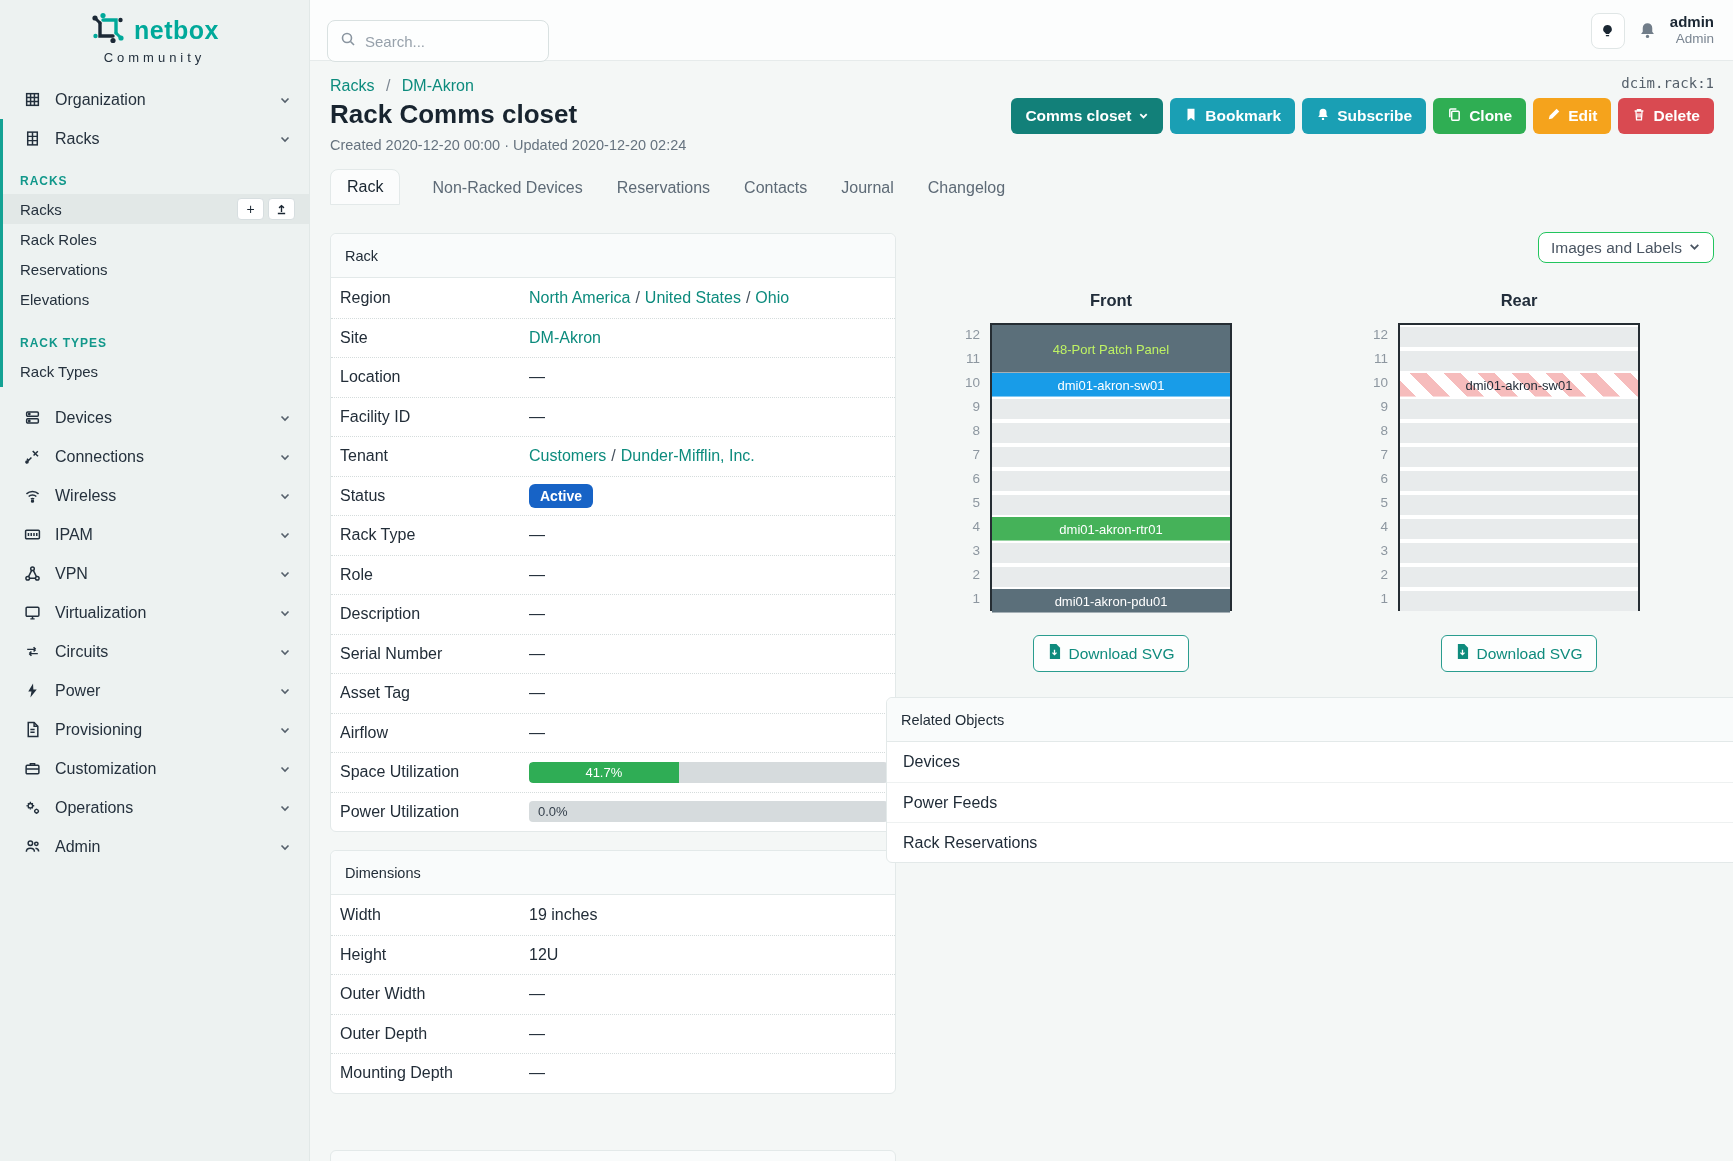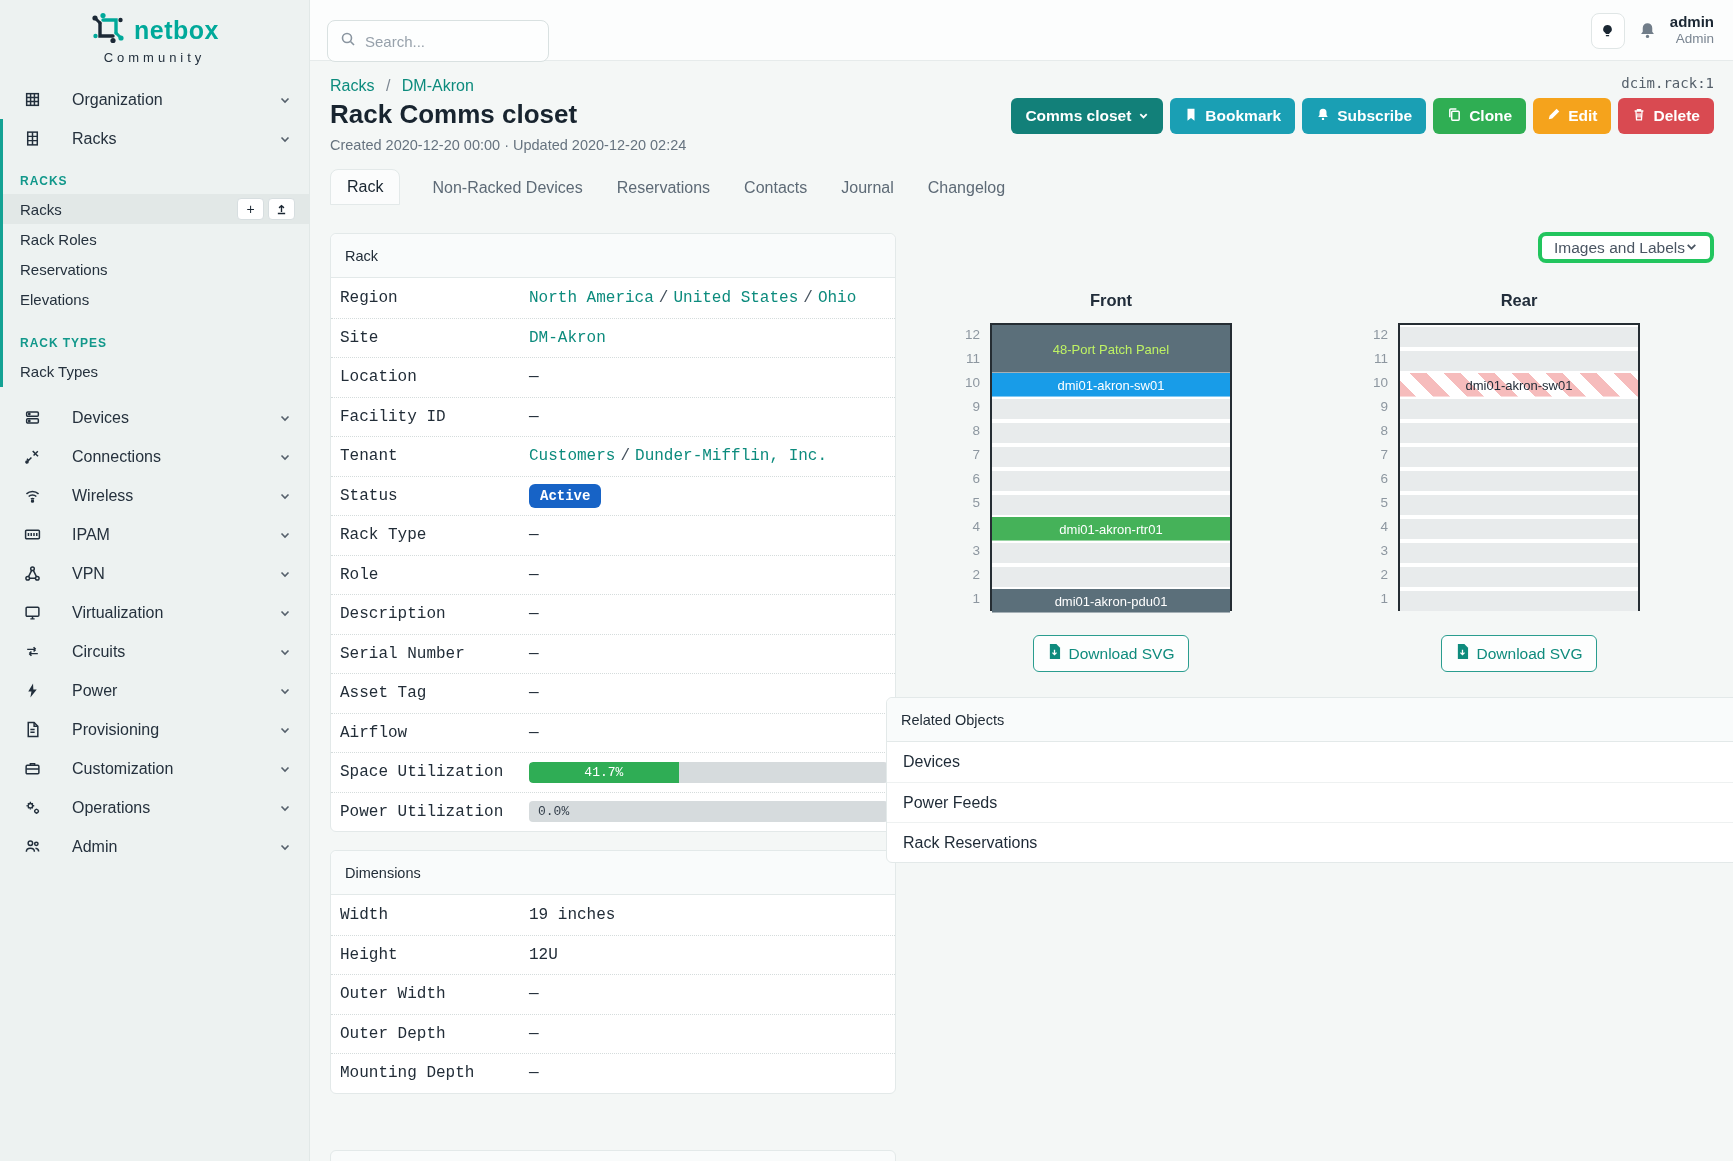--- a/index.html
+++ b/index.html
@@ -9,21 +9,21 @@
 
   
   .sidebar{position:absolute;left:0;top:0;width:310px;height:100%;
            background:#edf2f1;border-right:1px solid #e1e8e7;}
   .brand{padding-top:12px;height:80px;text-align:center;}
   .brand-row{display:flex;align-items:center;justify-content:center;gap:8px;}
   .brand-name{font-size:25px;font-weight:bold;color:#00a99a;letter-spacing:.5px;}
   .brand-sub{margin-top:2px;font-size:13px;letter-spacing:4px;color:#24313e;}
   .teal-bar{position:absolute;left:0;top:119px;width:3px;height:268px;background:#14a294;}
   .nav-group{display:flex;align-items:center;height:39px;padding:0 18px 0 24px;cursor:pointer;}
-  .nav-group .nav-label{margin-left:31px;font-size:16px;color:#25313d;}
+  .nav-group .nav-label{margin-left:14px;font-size:16px;color:#25313d;}
   .nav-group .chev{margin-left:auto;display:flex;}
   .nav-section{margin-top:10px;height:26px;line-height:26px;padding-left:20px;
                font-size:12px;font-weight:bold;letter-spacing:.08em;color:#12988b;}
   .nav-section.rt{margin-top:16px;}
   .nav-sub{display:flex;align-items:center;height:30px;padding-left:20px;
            font-size:15px;color:#25313d;cursor:pointer;}
   .nav-sub.active{background:#e2e8e7;}
   .mini-btns{margin-left:auto;margin-right:14px;display:flex;gap:4px;}
   .mini-btn{width:27px;height:22px;background:#fff;border:1px solid #d7dee0;border-radius:4px;
             display:flex;align-items:center;justify-content:center;font-size:14px;color:#1b2733;}
@@ -69,36 +69,36 @@
   .tabs{position:absolute;left:20px;top:108px;display:flex;align-items:flex-end;gap:30px;}
   .tab{font-size:16px;color:#5d6a76;padding:8px 2px;cursor:pointer;}
   .tab.active{background:#fbfcfc;border:1px solid #e3e9e9;border-radius:8px 8px 0 0;
               padding:8px 16px;color:#18242f;}
 
   
   .card{position:absolute;background:#fff;border:1px solid #e3e9e9;border-radius:6px;}
   .card-header{height:44px;background:#f9fbfb;border-bottom:1px solid #e3e9e9;
                border-radius:6px 6px 0 0;display:flex;align-items:center;padding:0 14px;
                font-size:14.5px;color:#222d38;}
-  .krow{height:39.5px;display:flex;align-items:center;padding:0 16px 0 9px;font-family:Liberation Mono, monospace;}
+  .krow{height:39.5px;display:flex;align-items:center;padding:0 16px 0 9px;}
   .krow + .krow{border-top:1px dotted #d5dcdc;}
   .klabel{width:189px;flex:none;font-size:16px;color:#222d38;}
   .kval{flex:1;font-size:16px;color:#222d38;}
   .kval a{color:#0c8b7d;text-decoration:none;cursor:pointer;}
   .kval .sep{color:#46525e;margin:0 5px;}
   .badge-status{display:inline-block;background:#1763c6;color:#fff;font-size:14px;font-weight:bold;
                 padding:4px 11px;border-radius:6px;}
   .progress{width:359px;height:21px;background:#d6dbdd;border-radius:4px;position:relative;overflow:hidden;}
   .progress-fill{height:100%;background:#2fad55;border-radius:4px 0 0 4px;display:flex;
                  align-items:center;justify-content:center;color:#fff;font-size:13px;}
   .progress-label-dark{position:absolute;left:9px;top:0;line-height:21px;font-size:13px;color:#343f4b;}
 
   
   .view-selector{position:absolute;right:19px;top:171px;width:176px;height:31px;background:#fff;
-                 border:4px solid #22c55e;border-radius:8px;display:flex;align-items:center;
+                 border:1px solid #22c55e;border-radius:8px;display:flex;align-items:center;
                  justify-content:space-between;padding:0 12px;font-size:15.5px;color:#4a5562;cursor:pointer;}
   .elev{position:absolute;width:282px;top:230px;}
   .elev.front{left:640px;}
   .elev.rear{left:1048px;}
   .elev-title{margin-left:40px;width:242px;text-align:center;font-size:16.5px;font-weight:600;color:#212d3a;}
   .elev-body{position:relative;margin-top:13px;height:288px;}
   .unit-nums{position:absolute;left:0;top:0;width:38px;}
   .unit-num{height:24px;line-height:24px;text-align:right;padding-right:8px;font-size:13.5px;color:#8d97a0;}
   .rack-box{position:absolute;left:40px;top:0;width:242px;height:288px;background:#fff;
             border:2px solid #252d33;}

